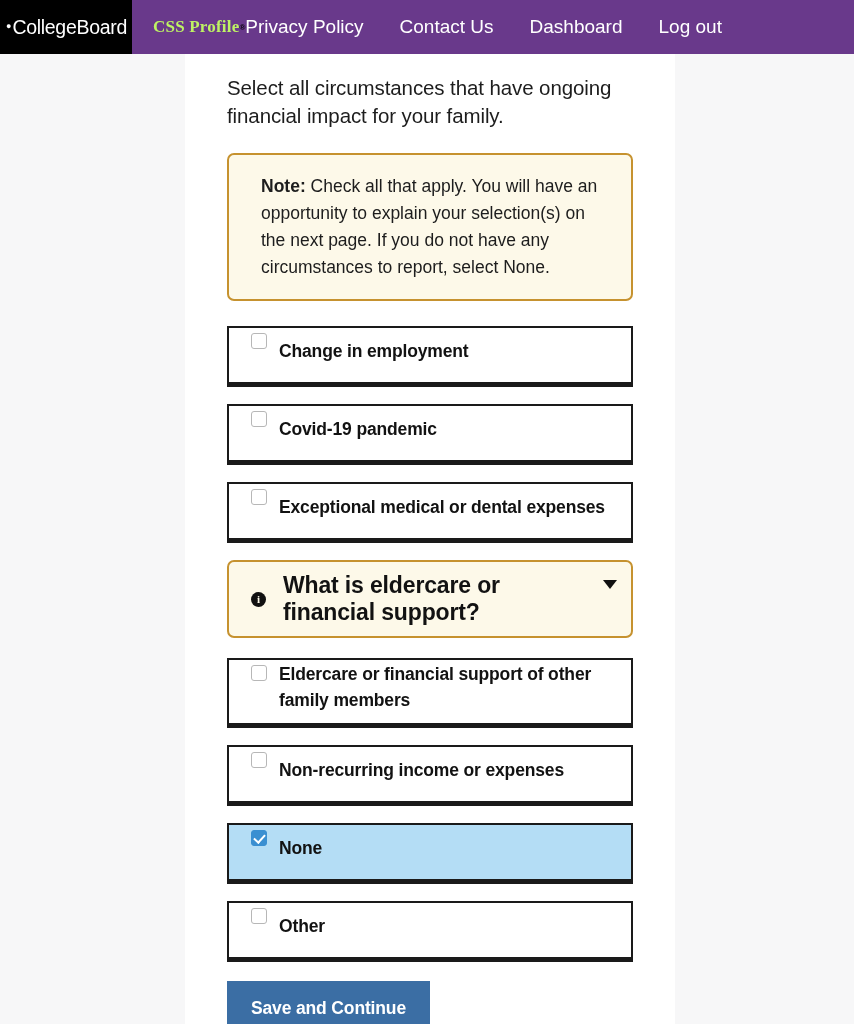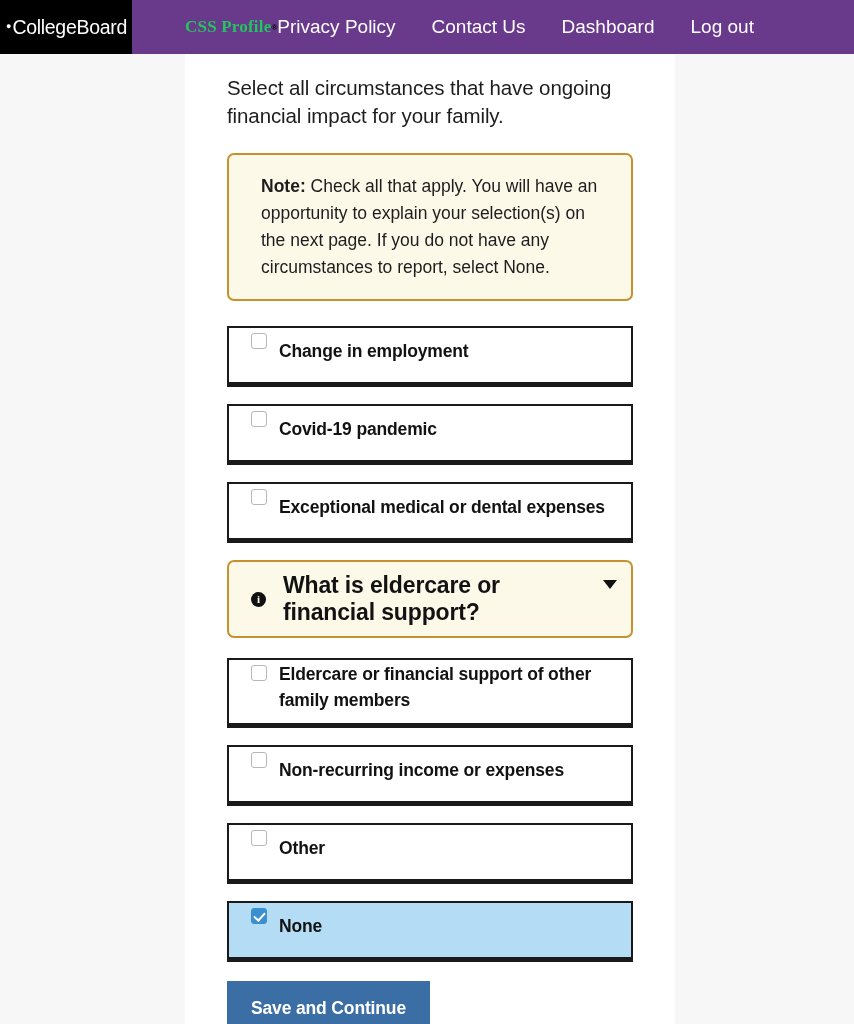--- a/index.html
+++ b/index.html
@@ -49,27 +49,26 @@
     font-weight: 400;
     white-space: nowrap;
   }
   .brand-block {
     display: flex;
     align-items: center;
     padding-left: 21px;
     flex: 0 0 auto;
   }
   .brand-text {
-    color: #22c55e;
+    color: #bef264;
     font-family: "Liberation Serif", serif;
     font-weight: bold;
     font-size: 17px;
     letter-spacing: 0.2px;
     white-space: nowrap;
-    margin-left: 32px;
   }
   .brand-reg {
     font-size: 8px;
     vertical-align: super;
     font-weight: bold;
   }
   .nav {
     flex: 1 1 auto;
     display: flex;
     align-items: center;
@@ -307,28 +306,28 @@
         <div class="option">
           <span class="cbox"></span>
           <span class="option-label">Eldercare or financial support of other family members</span>
         </div>
 
         <div class="option">
           <span class="cbox"></span>
           <span class="option-label">Non-recurring income or expenses</span>
         </div>
 
-        <div class="option">
-          <span class="cbox"></span>
-          <span class="option-label">Other</span>
-        </div>
-
         <div class="option selected">
           <span class="cbox checked"></span>
           <span class="option-label">None</span>
+        </div>
+
+        <div class="option">
+          <span class="cbox"></span>
+          <span class="option-label">Other</span>
         </div>
 
         <button class="save-btn">Save and Continue</button>
 
       </div>
     </div>
   </div>
 </div>
 
 </body></html>

